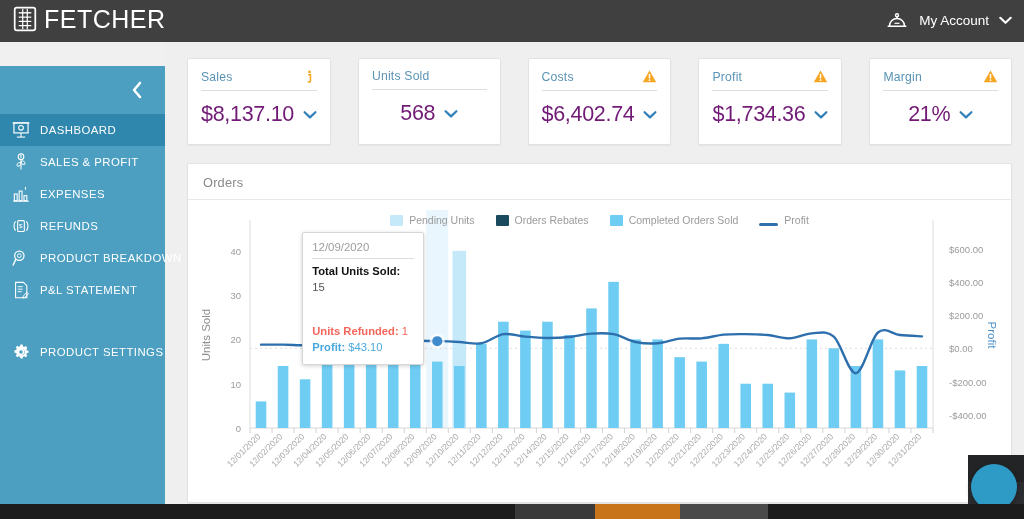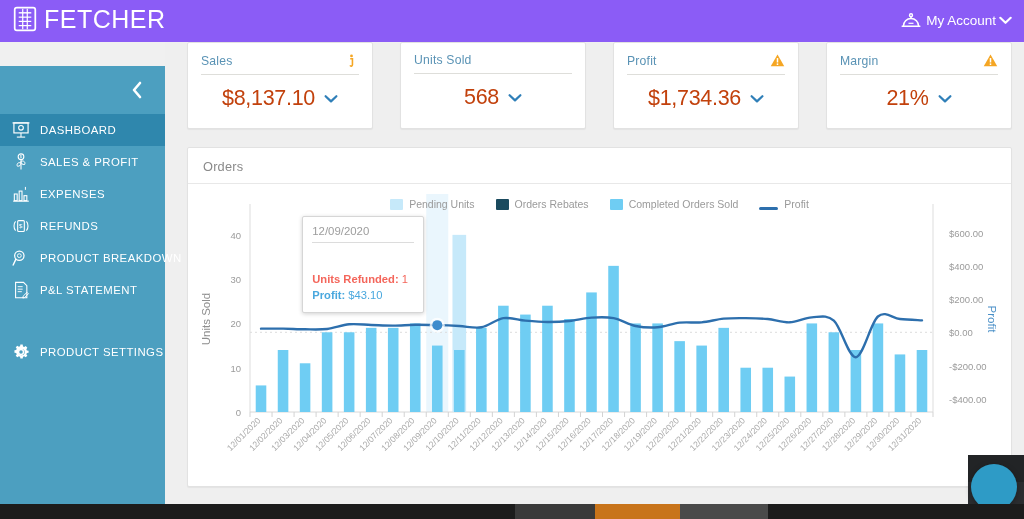--- a/index.html
+++ b/index.html
@@ -7,35 +7,35 @@
   body {
     font-family: "Liberation Sans", sans-serif;
     background:#ffffff;
     -webkit-font-smoothing:antialiased;
   }
   #app { position:relative; width:1024px; height:519px; overflow:hidden; background:#f0f0f0; }
 
   
   .topbar {
     position:absolute; left:0; top:0; width:1024px; height:42px;
-    background:#8b5cf6; z-index:30;
+    background:#404040; z-index:30;
   }
   .brand {
     position:absolute; left:12px; top:4px;
     display:flex; align-items:center; gap:6px;
     color:#fff;
   }
   .brand-icon { width:26px; height:26px; display:block; }
   .brand-text {
     font-size:25px; letter-spacing:.5px; color:#fff; font-weight:400;
     line-height:30px;
   }
   .account {
     position:absolute; right:12px; top:8px;
-    display:flex; align-items:center; gap:3px; color:#fff;
+    display:flex; align-items:center; gap:10px; color:#fff;
     font-size:13.5px; cursor:pointer;
   }
   .bell-icon { width:24px; height:24px; display:block; }
   .caret-white { width:13px; height:9px; display:block; }
 
   
   .sidebar {
     position:absolute; left:0; top:42px; width:165px; height:462px;
     background:#4c9fc0; z-index:20;margin-top:24px;
   }
@@ -55,39 +55,39 @@
   .nav-ico { width:20px; height:20px; flex:0 0 20px; display:block; }
   .nav-label { white-space:nowrap; }
   .nav-gap { height:30px; }
 
   
   .content {
     position:absolute; left:165px; top:42px; width:859px; height:462px;
     background:#efefef; overflow:hidden;
   }
   .kpi-row {
-    display:flex; gap:27px; padding:0 12px 0 22px;
+    display:flex; gap:27px; padding:16px 12px 0 22px;
   }
   .kpi {
     flex:1 1 0; height:87px; background:#fff; border:1px solid #e2e2e2;
     border-radius:2px; padding:10px 13px 0 13px; position:relative;
     box-shadow:0 1px 1px rgba(0,0,0,.05);
   }
   .kpi-head {
     display:flex; justify-content:space-between; align-items:center;
     border-bottom:1px solid #dededa; padding-bottom:6px;
   }
   .kpi-title { font-size:12.2px; color:#5a93b5; letter-spacing:.2px; }
   .kpi-badge { width:15px; height:15px; display:block; }
   .kpi-val-row {
     display:flex; align-items:center; justify-content:center; gap:9px;
     margin-top:11px;
   }
   .kpi-value {
-    font-size:21.5px; color:#c2410c; font-weight:400; letter-spacing:-.3px;
+    font-size:21.5px; color:#701a75; font-weight:400; letter-spacing:-.3px;
   }
   .kpi-caret { width:14px; height:10px; display:block; cursor:pointer; }
 
   
   .panel {
     margin:18px 12px 0 22px; background:#fff; border:1px solid #e2e2e2;
     border-radius:2px; height:340px; position:relative;
     box-shadow:0 1px 1px rgba(0,0,0,.05);
   }
   .panel-title {
@@ -289,20 +289,36 @@
           <span class="kpi-title">Units Sold</span>
         </div>
         <div class="kpi-val-row">
           <span class="kpi-value">568</span>
           <svg class="kpi-caret" viewBox="0 0 14 10">
             <path d="M1.6 2.2 L7 7.4 L12.4 2.2" fill="none" stroke="#2f7fb8" stroke-width="2.2" stroke-linecap="round" stroke-linejoin="round"></path>
           </svg>
         </div>
       </div>
 
+      <div class="kpi">
+        <div class="kpi-head">
+          <span class="kpi-title">Costs</span>
+          <svg class="kpi-badge" viewBox="0 0 16 16">
+            <path d="M8 1.5 L15.2 14.2 H0.8 Z" fill="#f5a623"></path>
+            <rect x="7.2" y="5.4" width="1.6" height="4.7" fill="#fff"></rect>
+            <rect x="7.2" y="11.1" width="1.6" height="1.7" fill="#fff"></rect>
+          </svg>
+        </div>
+        <div class="kpi-val-row">
+          <span class="kpi-value">$6,402.74</span>
+          <svg class="kpi-caret" viewBox="0 0 14 10">
+            <path d="M1.6 2.2 L7 7.4 L12.4 2.2" fill="none" stroke="#2f7fb8" stroke-width="2.2" stroke-linecap="round" stroke-linejoin="round"></path>
+          </svg>
+        </div>
+      </div>
 
       <div class="kpi">
         <div class="kpi-head">
           <span class="kpi-title">Profit</span>
           <svg class="kpi-badge" viewBox="0 0 16 16">
             <path d="M8 1.5 L15.2 14.2 H0.8 Z" fill="#f5a623"></path>
             <rect x="7.2" y="5.4" width="1.6" height="4.7" fill="#fff"></rect>
             <rect x="7.2" y="11.1" width="1.6" height="1.7" fill="#fff"></rect>
           </svg>
         </div>
@@ -471,20 +487,24 @@
             <text x="733.983870967742" y="237" font-size="8.6" fill="#a9a9a9" font-family="&quot;Liberation Sans&quot;, sans-serif" text-anchor="end" transform="rotate(-45 733.983870967742 237)">12/31/2020</text>
             <path d="M 73.01612903225806 144.63214285714287 C 76.68817204301075 144.63214285714287, 87.70430107526882 144.52142857142857, 95.04838709677419 144.63214285714287 C 102.39247311827957 144.74285714285716, 109.73655913978494 145.24107142857144, 117.08064516129032 145.29642857142858 C 124.4247311827957 145.3517857142857, 131.7688172043011 145.79464285714286, 139.11290322580646 144.96428571428572 C 146.45698924731184 144.13392857142858, 153.8010752688172 140.97857142857143, 161.14516129032256 140.31428571428572 C 168.48924731182794 139.65, 175.83333333333334 140.75714285714287, 183.17741935483872 140.97857142857143 C 190.5215053763441 141.2, 197.86559139784944 141.6705357142857, 205.20967741935482 141.64285714285714 C 212.5537634408602 141.61517857142857, 219.8978494623656 140.8955357142857, 227.24193548387098 140.8125 C 234.58602150537635 140.7294642857143, 241.9301075268817 140.95089285714286, 249.27419354838707 141.14464285714286 C 256.6182795698925 141.33839285714285, 263.9623655913979 141.61517857142857, 271.30645161290323 141.975 C 278.6505376344086 142.33482142857142, 285.994623655914 144.6044642857143, 293.33870967741933 143.30357142857144 C 300.6827956989247 142.0026785714286, 308.0268817204301 135.27678571428572, 315.3709677419355 134.16964285714286 C 322.7150537634409 133.0625, 330.0591397849462 136.02410714285713, 337.4032258064516 136.66071428571428 C 344.747311827957 137.29732142857142, 352.0913978494624 137.93392857142857, 359.43548387096774 137.9892857142857 C 366.7795698924731 138.04464285714283, 374.1236559139785 137.71249999999998, 381.46774193548384 136.99285714285713 C 388.8118279569892 136.2732142857143, 396.1559139784946 134.1419642857143, 403.5 133.67142857142858 C 410.8440860215054 133.20089285714286, 418.1881720430107 132.78571428571428, 425.5322580645161 134.16964285714286 C 432.8763440860215 135.55357142857144, 440.2204301075269 140.45267857142858, 447.56451612903226 141.975 C 454.9086021505376 143.4973214285714, 462.252688172043 143.8571428571429, 469.59677419354836 143.30357142857144 C 476.9408602150537 142.75, 484.2849462365591 139.48392857142855, 491.6290322580645 138.6535714285714 C 498.9731182795699 137.82321428571427, 506.3172043010752 138.98571428571427, 513.6612903225806 138.32142857142856 C 521.005376344086 137.65714285714284, 528.3494623655914 135.35982142857142, 535.6935483870968 134.66785714285714 C 543.0376344086022 133.97589285714287, 550.3817204301075 134.11428571428573, 557.7258064516129 134.16964285714286 C 565.0698924731183 134.225, 572.4139784946236 134.30803571428572, 579.758064516129 135 C 587.1021505376344 135.69196428571428, 594.4462365591397 138.59821428571428, 601.7903225806451 138.32142857142856 C 609.1344086021505 138.04464285714283, 616.4784946236558 133.61607142857144, 623.8225806451612 133.33928571428572 C 631.1666666666666 133.0625, 638.510752688172 130.01785714285714, 645.8548387096774 136.66071428571428 C 653.1989247311828 143.30357142857142, 660.5430107526881 173.88839285714283, 667.8870967741935 173.19642857142856 C 675.2311827956989 172.50446428571428, 682.5752688172042 138.875, 689.9193548387096 132.50892857142858 C 697.263440860215 126.14285714285715, 704.6075268817203 134.36339285714286, 711.9516129032257 135 C 719.2956989247311 135.63660714285714, 730.3118279569892 136.10714285714286, 733.983870967742 136.32857142857142" fill="none" stroke="#2d6fad" stroke-width="2.4" stroke-linecap="round" stroke-linejoin="round"></path>
             <circle cx="249.27419354838707" cy="141.14464285714286" r="7.5" fill="#ffffff" opacity="0.75"></circle>
             <circle cx="249.27419354838707" cy="141.14464285714286" r="5" fill="#3e8ccd"></circle>
             <text x="22" y="135" font-size="11.5" fill="#8e8e8e" text-anchor="middle" font-family="&quot;Liberation Sans&quot;, sans-serif" transform="rotate(-90 22 135)">Units Sold</text>
             <text x="800" y="135" font-size="11.5" fill="#4a90c8" text-anchor="middle" font-family="&quot;Liberation Sans&quot;, sans-serif" transform="rotate(90 800 135)">Profit</text>
           </svg>
 
         <div class="tooltip" style="left: 114.274px; top: 32px;">
           <div class="tt-date">12/09/2020</div>
+          <div class="tt-line tt-total">
+            <b>Total Units Sold:</b>
+            <span>15</span>
+          </div>
           <div class="tt-line tt-refund">
             <span style="font-weight:700">Units Refunded:</span>
             <span>1</span>
           </div>
           <div class="tt-line tt-profit">
             <span style="font-weight:700">Profit:</span>
             <span>$43.10</span>
           </div>
         </div>
 

